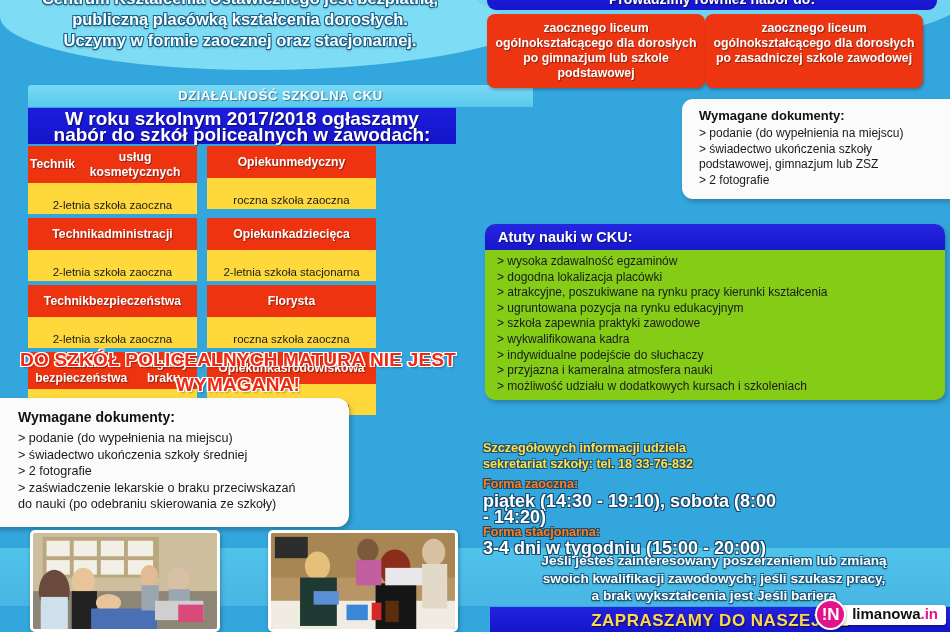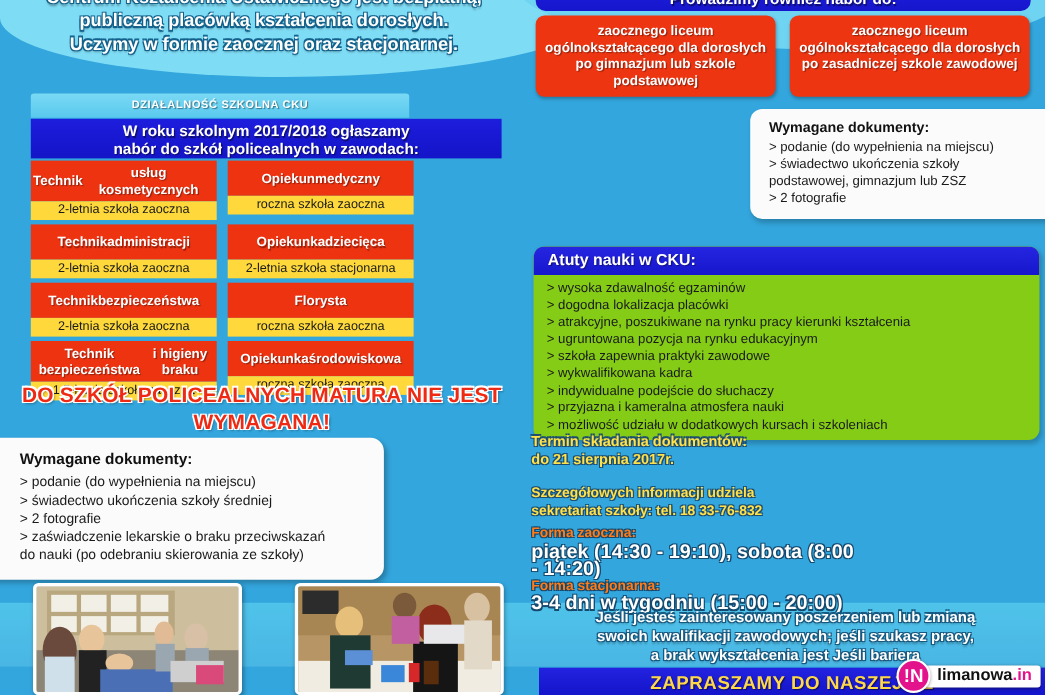--- a/index.html
+++ b/index.html
@@ -33,48 +33,48 @@
     font-weight: bold; font-size: 16.5px; line-height: 20px;
     text-shadow: -1px -1px 0 #14628c, 1px -1px 0 #14628c,
                  -1px 1px 0 #14628c, 1px 1px 0 #14628c, 0 2px 2px rgba(0,0,0,.35);
   }
   .intro div { margin-bottom: 1px; }
 
   
   .left-col { position: absolute; left: 0; top: 0; width: 475px; height: 632px; z-index: 5; }
 
   .hdr-cyan {
-    position: absolute; left: 28px; top: 85px; width: 344px; height: 22px;
+    position: absolute; left: 28px; top: 85px; width: 505px; height: 22px;
     background: linear-gradient(#7ad9f4, #59c9ee);
     border-radius: 3px 3px 0 0;
-    color: #fff; font-weight: bold; font-size: 10px;
+    color: #fff; font-weight: bold; font-size: 13px;
     letter-spacing: .6px; text-align: center; line-height: 22px;
     text-shadow: 1px 1px 1px rgba(0,0,0,.45);
   }
   .hdr-blue {
     position: absolute; left: 28px; top: 108px; width: 428px; height: 36px;
     background: linear-gradient(#1d1ddd, #1414c8);
-    color: #fff; font-weight: bold; font-size: 14px;
+    color: #fff; font-weight: bold; font-size: 19px;
     text-align: center; padding-top: 3px; line-height: 16px;
     text-shadow: 1px 1px 1px rgba(0,0,0,.5);
   }
 
   .tbl { position: absolute; left: 28px; top: 146px; width: 428px; }
   .trow { display: flex; gap: 10px; margin-bottom: 4px; }
   .cell { width: 169px; }
   .cell .name {
     background: #ee3311; color: #fff; font-weight: bold;
     font-size: 12.2px; line-height: 14.5px; text-align: center;
     padding: 4px 2px 4px; min-height: 32px;
     display: flex; align-items: center; justify-content: center;
     text-shadow: 1px 1px 1px rgba(0,0,0,.4);
   }
   .cell .dur {
     background: #ffd93b; color: #1a1a1a; font-size: 11.5px;
-    text-align: center; padding: 1px 0 2px; line-height: 14px;
+    text-align: center; padding: 15px 0 2px; line-height: 14px;
   }
 
   .matura {
     position: absolute; left: 18px; top: 347px; width: 440px;
     text-align: center; color: #ef2a14;
     font-weight: bold; font-size: 19px; line-height: 25px;
     letter-spacing: .2px;
     text-shadow: -1.3px -1.3px 0 #fff, 1.3px -1.3px 0 #fff,
                  -1.3px 1.3px 0 #fff, 1.3px 1.3px 0 #fff, 2px 2px 2px rgba(0,0,0,.3);
   }
@@ -104,21 +104,21 @@
   .right-col { position: absolute; left: 475px; top: 0; width: 475px; height: 632px; z-index: 5; }
 
   .hdr-blue-r {
     position: absolute; left: 12px; top: -16px; width: 450px; height: 26px;
     background: linear-gradient(#1f1fe0, #1616cc);
     border-radius: 0 0 9px 9px;
     color: #fff; font-weight: bold; font-size: 14px;
     text-align: center; line-height: 30px;
     text-shadow: 1px 1px 1px rgba(0,0,0,.5);
   }
-  .lic-wrap { position: absolute; left: 12px; top: 14px; display: flex; gap: 13px; }
+  .lic-wrap { position: absolute; left: 12px; top: 14px; display: flex; }
   .lic {
     width: 218px; min-height: 62px;
     background: #ee3512; border-radius: 8px;
     color: #fff; font-weight: bold; font-size: 12.3px; line-height: 15px;
     text-align: center; padding: 7px 8px;
     text-shadow: 1px 1px 1px rgba(0,0,0,.4);
     box-shadow: 1px 2px 3px rgba(0,0,0,.25);
   }
 
   .docs-right {
@@ -401,24 +401,20 @@
         <li>&gt; atrakcyjne, poszukiwane na rynku pracy kierunki kształcenia</li>
         <li>&gt; ugruntowana pozycja na rynku edukacyjnym</li>
         <li>&gt; szkoła zapewnia praktyki zawodowe</li>
         <li>&gt; wykwalifikowana kadra</li>
         <li>&gt; indywidualne podejście do słuchaczy</li>
         <li>&gt; przyjazna i kameralna atmosfera nauki</li>
         <li>&gt; możliwość udziału w dodatkowych kursach i szkoleniach</li>
       </ul>
   </div>
 
-  <div class="termin">
-    <div>Termin składania dokumentów:</div>
-    <div>do 21 sierpnia 2017r.</div>
-  </div>
 
   <div class="sekret">
     <div>Szczegółowych informacji udziela</div>
     <div>sekretariat szkoły: tel. 18 33-76-832</div>
   </div>
 
   <div class="forma">
     <div class="lbl">Forma zaoczna:</div>
     <div class="val">piątek (14:30 - 19:10), sobota (8:00 - 14:20)</div>
     <div class="lbl">Forma stacjonarna:</div>

